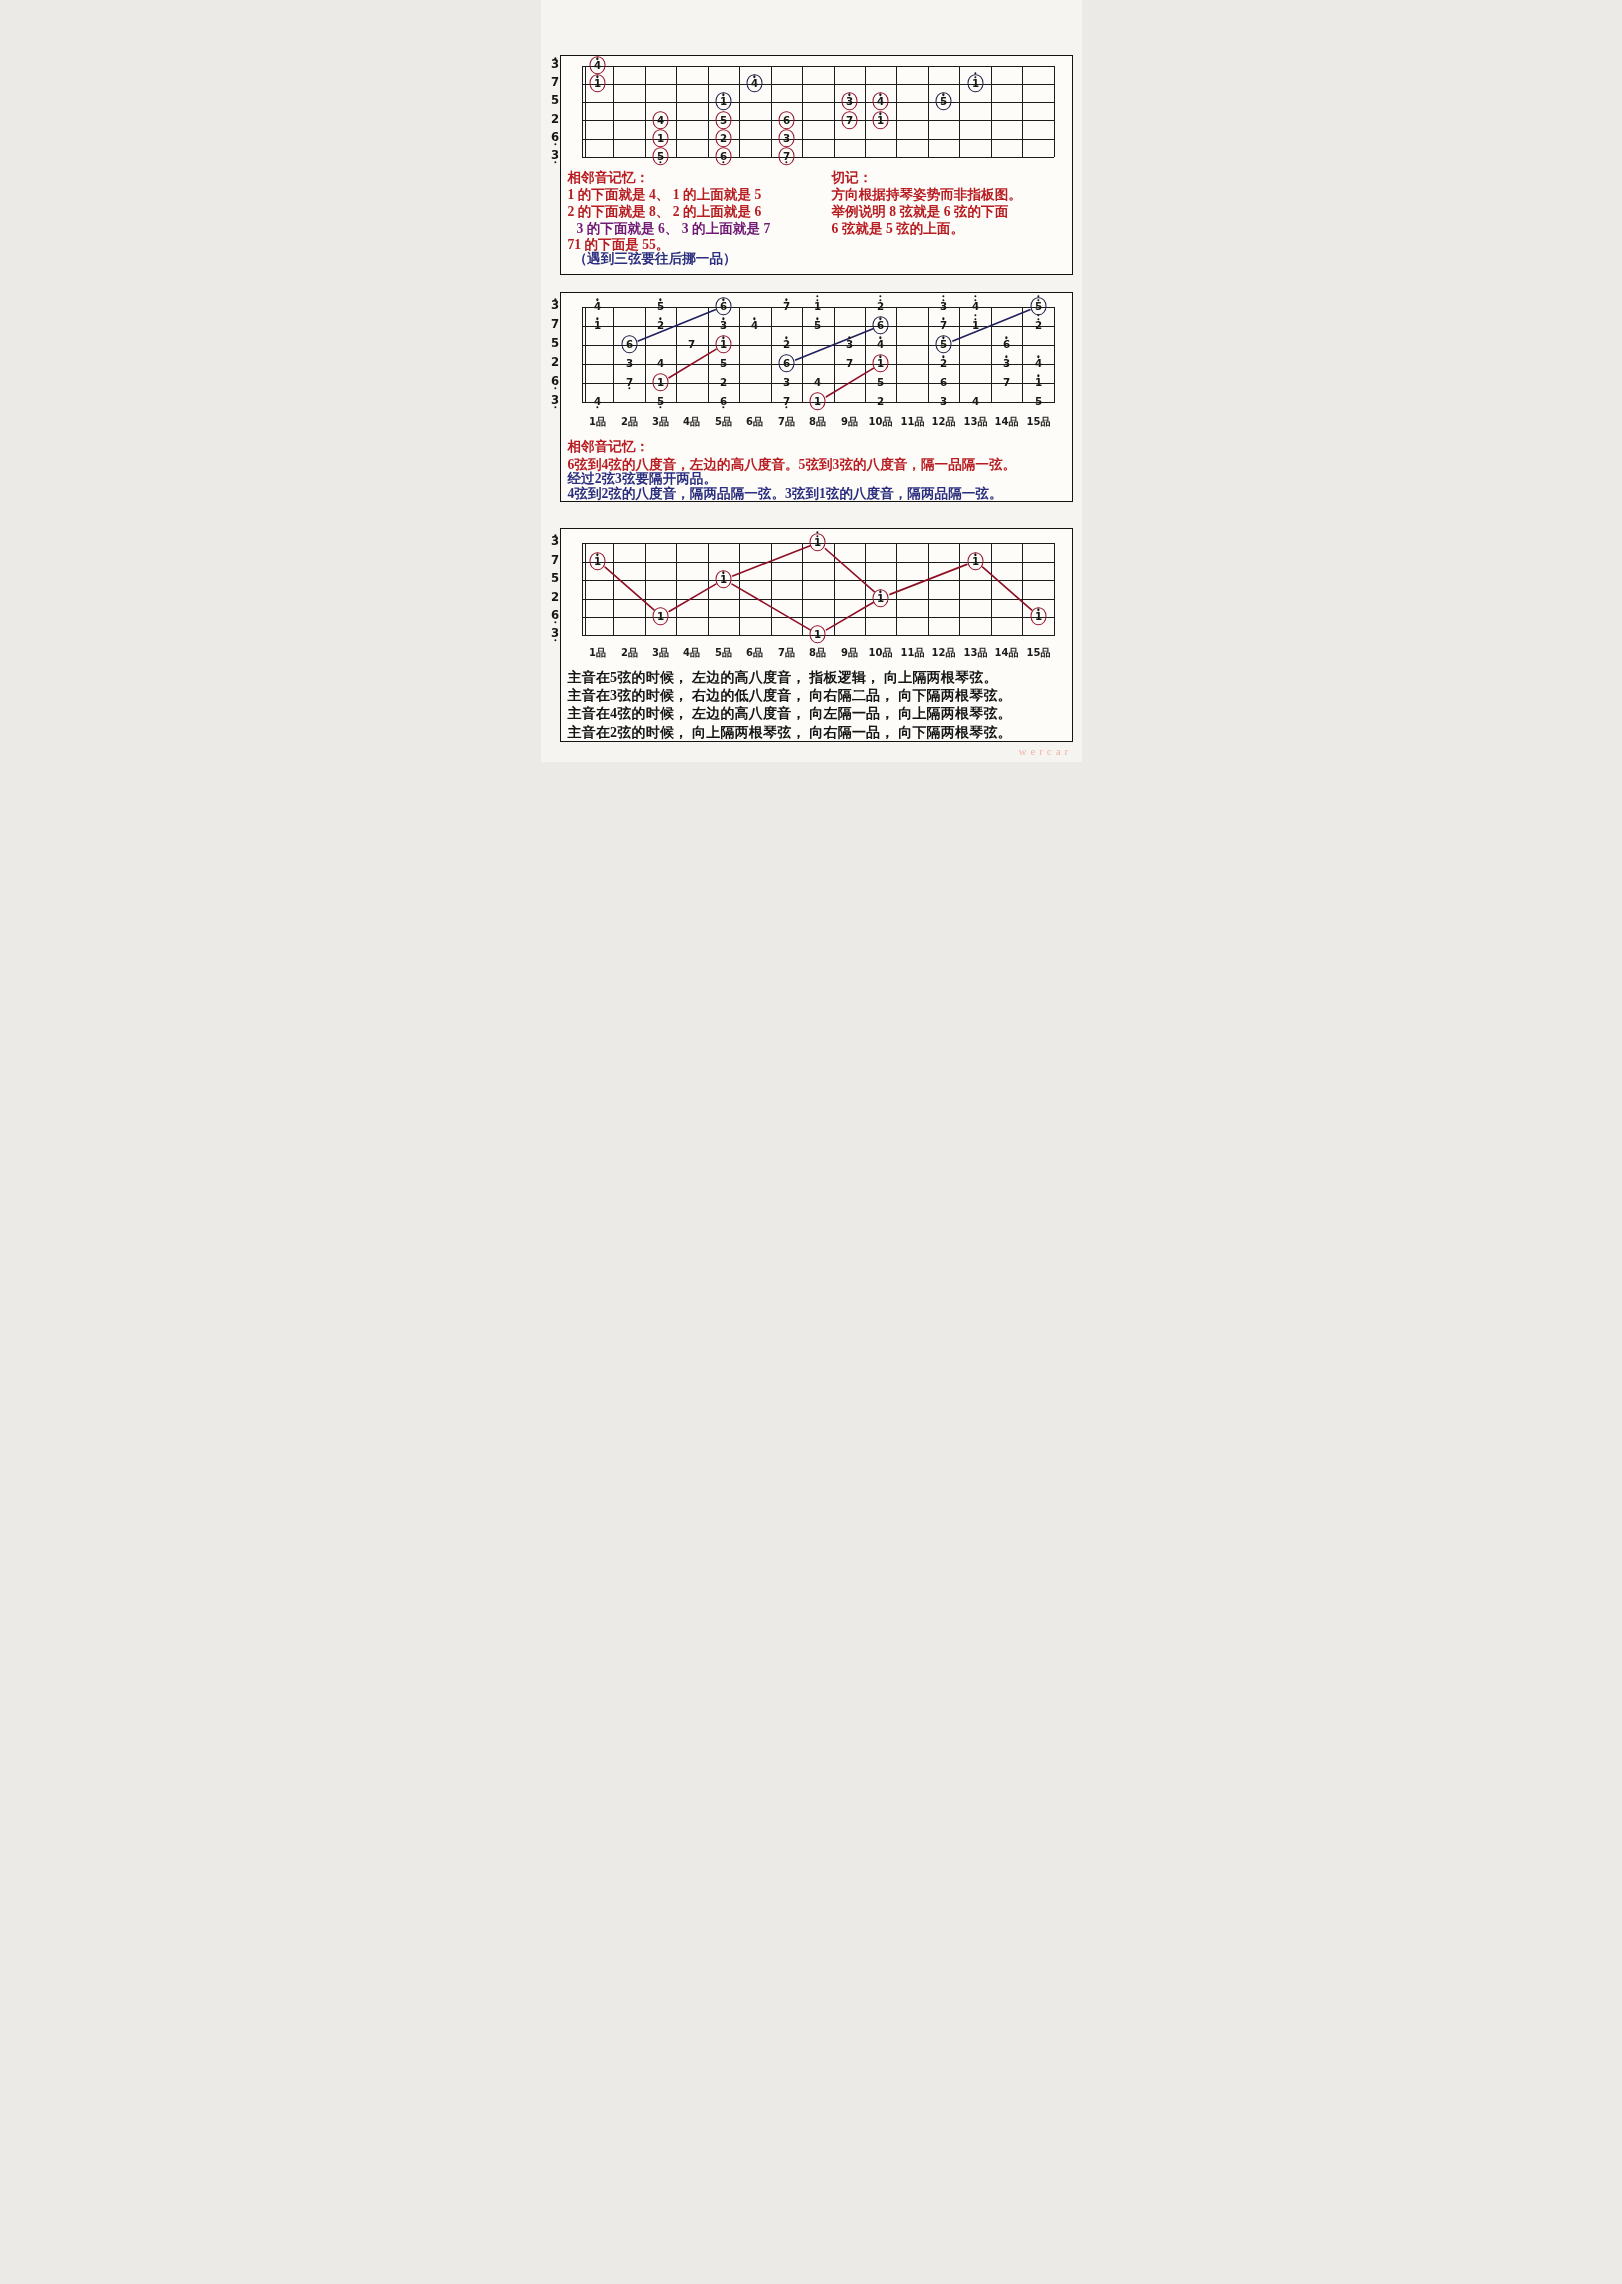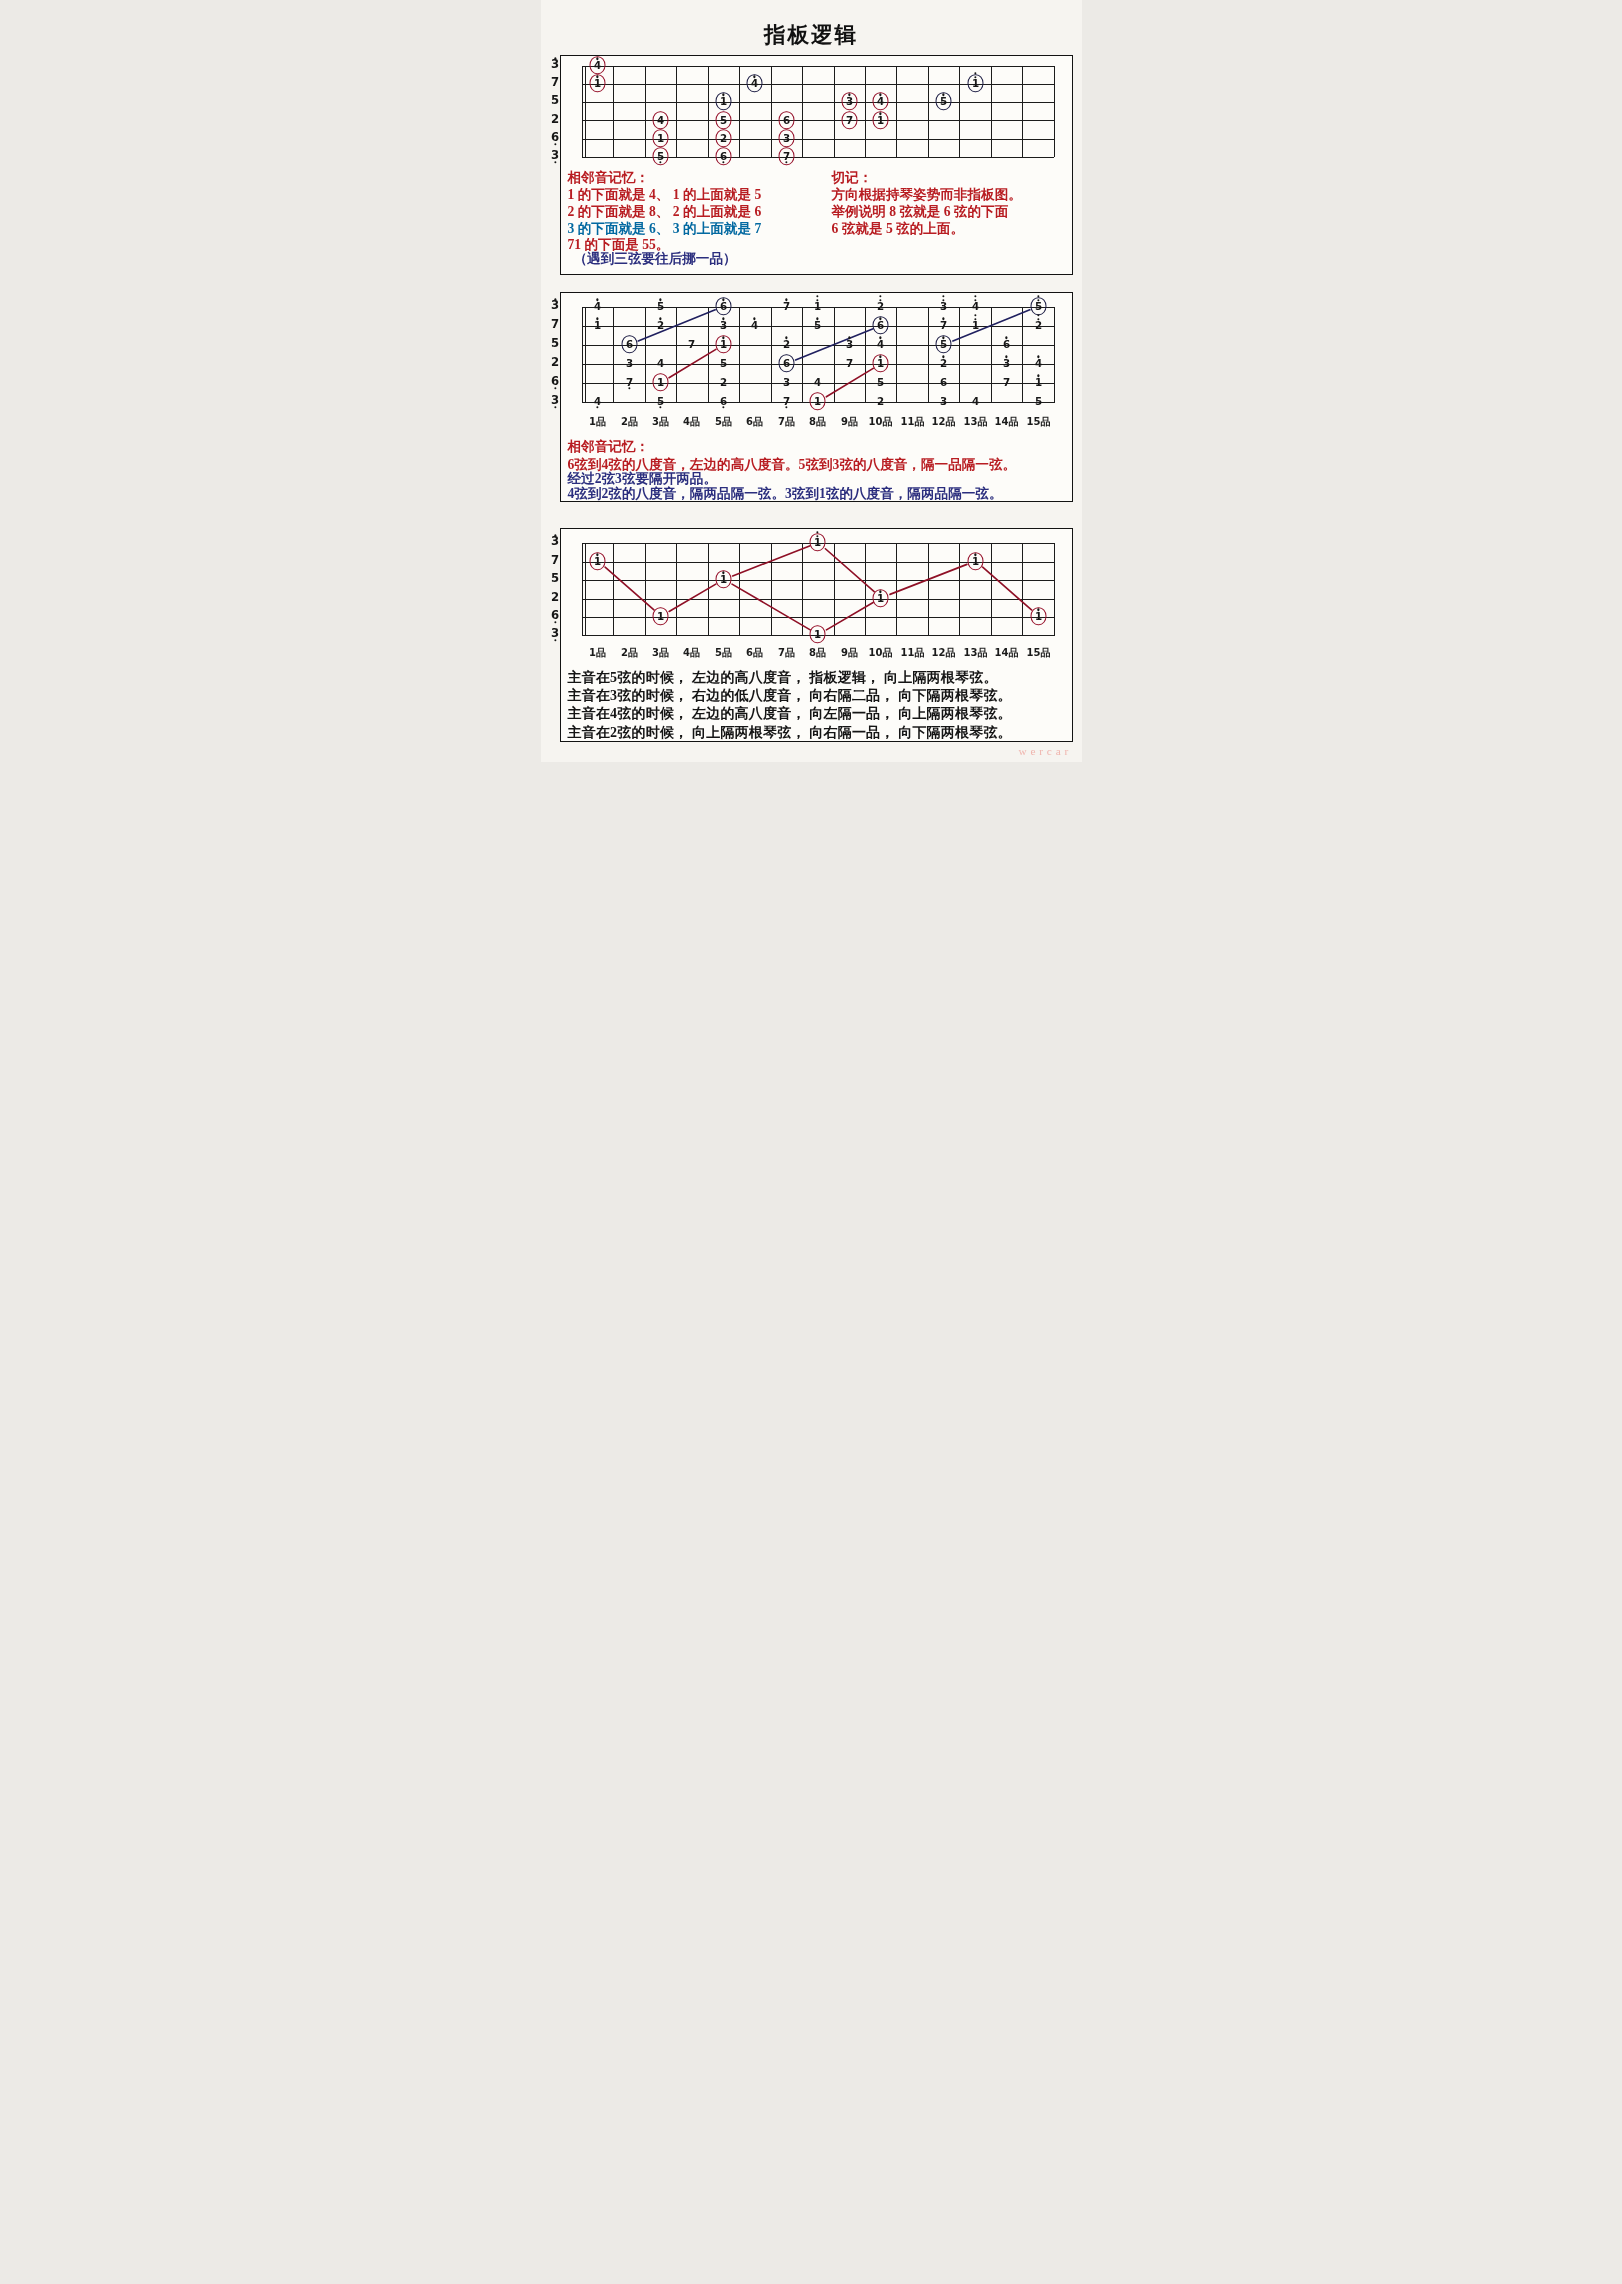--- a/index.html
+++ b/index.html
@@ -48,21 +48,20 @@
   .t30 { font-size:14px; letter-spacing:0.2px; }
   #watermark {
     position:absolute; left:478px; top:745px;
     font-size:11.3px; letter-spacing:3.8px; color:#f0b5ae;
   }
 </style>
 </head>
 <body>
 
 <div id="page">
-  <div id="title">指板逻辑</div>
   <div class="box" id="box1" style="left:19px; top:55px; width:513px; height:220px;"></div>
   <div class="box" id="box2" style="left:19px; top:292px; width:513px; height:210px;"></div>
   <div class="box" id="box3" style="left:19px; top:528px; width:513px; height:214px;"></div>
   <div id="gridlayer">
       <div class="hline" style="left: 41px; width: 472px; top: 66px; background: rgb(28, 28, 28);"></div>
       <div class="hline" style="left: 41px; width: 472px; top: 84px; background: rgb(28, 28, 28);"></div>
       <div class="hline" style="left: 41px; width: 472px; top: 102px; background: rgb(28, 28, 28);"></div>
       <div class="hline" style="left: 41px; width: 472px; top: 120px; background: rgb(28, 28, 28);"></div>
       <div class="hline" style="left: 41px; width: 472px; top: 139px; background: rgb(28, 28, 28);"></div>
       <div class="hline" style="left: 41px; width: 472px; top: 157px; background: rgb(28, 28, 28);"></div>
@@ -573,21 +572,21 @@
         <div class="dot" style="top: 3.3px;"></div>
       </div>
       <div class="note" style="left: 498px; top: 616px;">
         <div class="ring" style="border-color: rgb(150, 16, 42);"></div>
         <div class="digit">1</div>
         <div class="dot" style="top: 3.3px;"></div>
       </div>
       <div class="tline t29" style="left: 27px; top: 178px; color: rgb(184, 29, 34);">相邻音记忆：</div>
       <div class="tline t29" style="left: 27px; top: 195px; color: rgb(184, 29, 34);">1 的下面就是 4、 1 的上面就是 5</div>
       <div class="tline t29" style="left: 27px; top: 212px; color: rgb(184, 29, 34);">2 的下面就是 8、 2 的上面就是 6</div>
-      <div class="tline t29" style="left: 27px; top: 229px; color: #0369a1; text-align: right;">3 的下面就是 6、 3 的上面就是 7</div>
+      <div class="tline t29" style="left: 36px; top: 229px; color: #701a75; text-align: right;">3 的下面就是 6、 3 的上面就是 7</div>
       <div class="tline t29" style="left: 27px; top: 245px; color: rgb(184, 29, 34);">71 的下面是 55。</div>
       <div class="tline t29" style="left: 33px; top: 259px; color: rgb(43, 46, 126);">（遇到三弦要往后挪一品）</div>
       <div class="tline t29" style="left: 291px; top: 178px; color: rgb(184, 29, 34);">切记：</div>
       <div class="tline t29" style="left: 291px; top: 195px; color: rgb(184, 29, 34);">方向根据持琴姿势而非指板图。</div>
       <div class="tline t29" style="left: 291px; top: 212px; color: rgb(184, 29, 34);">举例说明 8 弦就是 6 弦的下面</div>
       <div class="tline t29" style="left: 291px; top: 229px; color: rgb(184, 29, 34);">6 弦就是 5 弦的上面。</div>
       <div class="tline t29" style="left: 27px; top: 447px; color: rgb(184, 29, 34);">相邻音记忆：</div>
       <div class="tline t29" style="left: 27px; top: 465px; color: rgb(184, 29, 34);">6弦到4弦的八度音，左边的高八度音。5弦到3弦的八度音，隔一品隔一弦。</div>
       <div class="tline t29" style="left: 27px; top: 479px; color: rgb(43, 46, 126);">经过2弦3弦要隔开两品。</div>
       <div class="tline t29" style="left: 27px; top: 494px; color: rgb(43, 46, 126);">4弦到2弦的八度音，隔两品隔一弦。3弦到1弦的八度音，隔两品隔一弦。</div>

